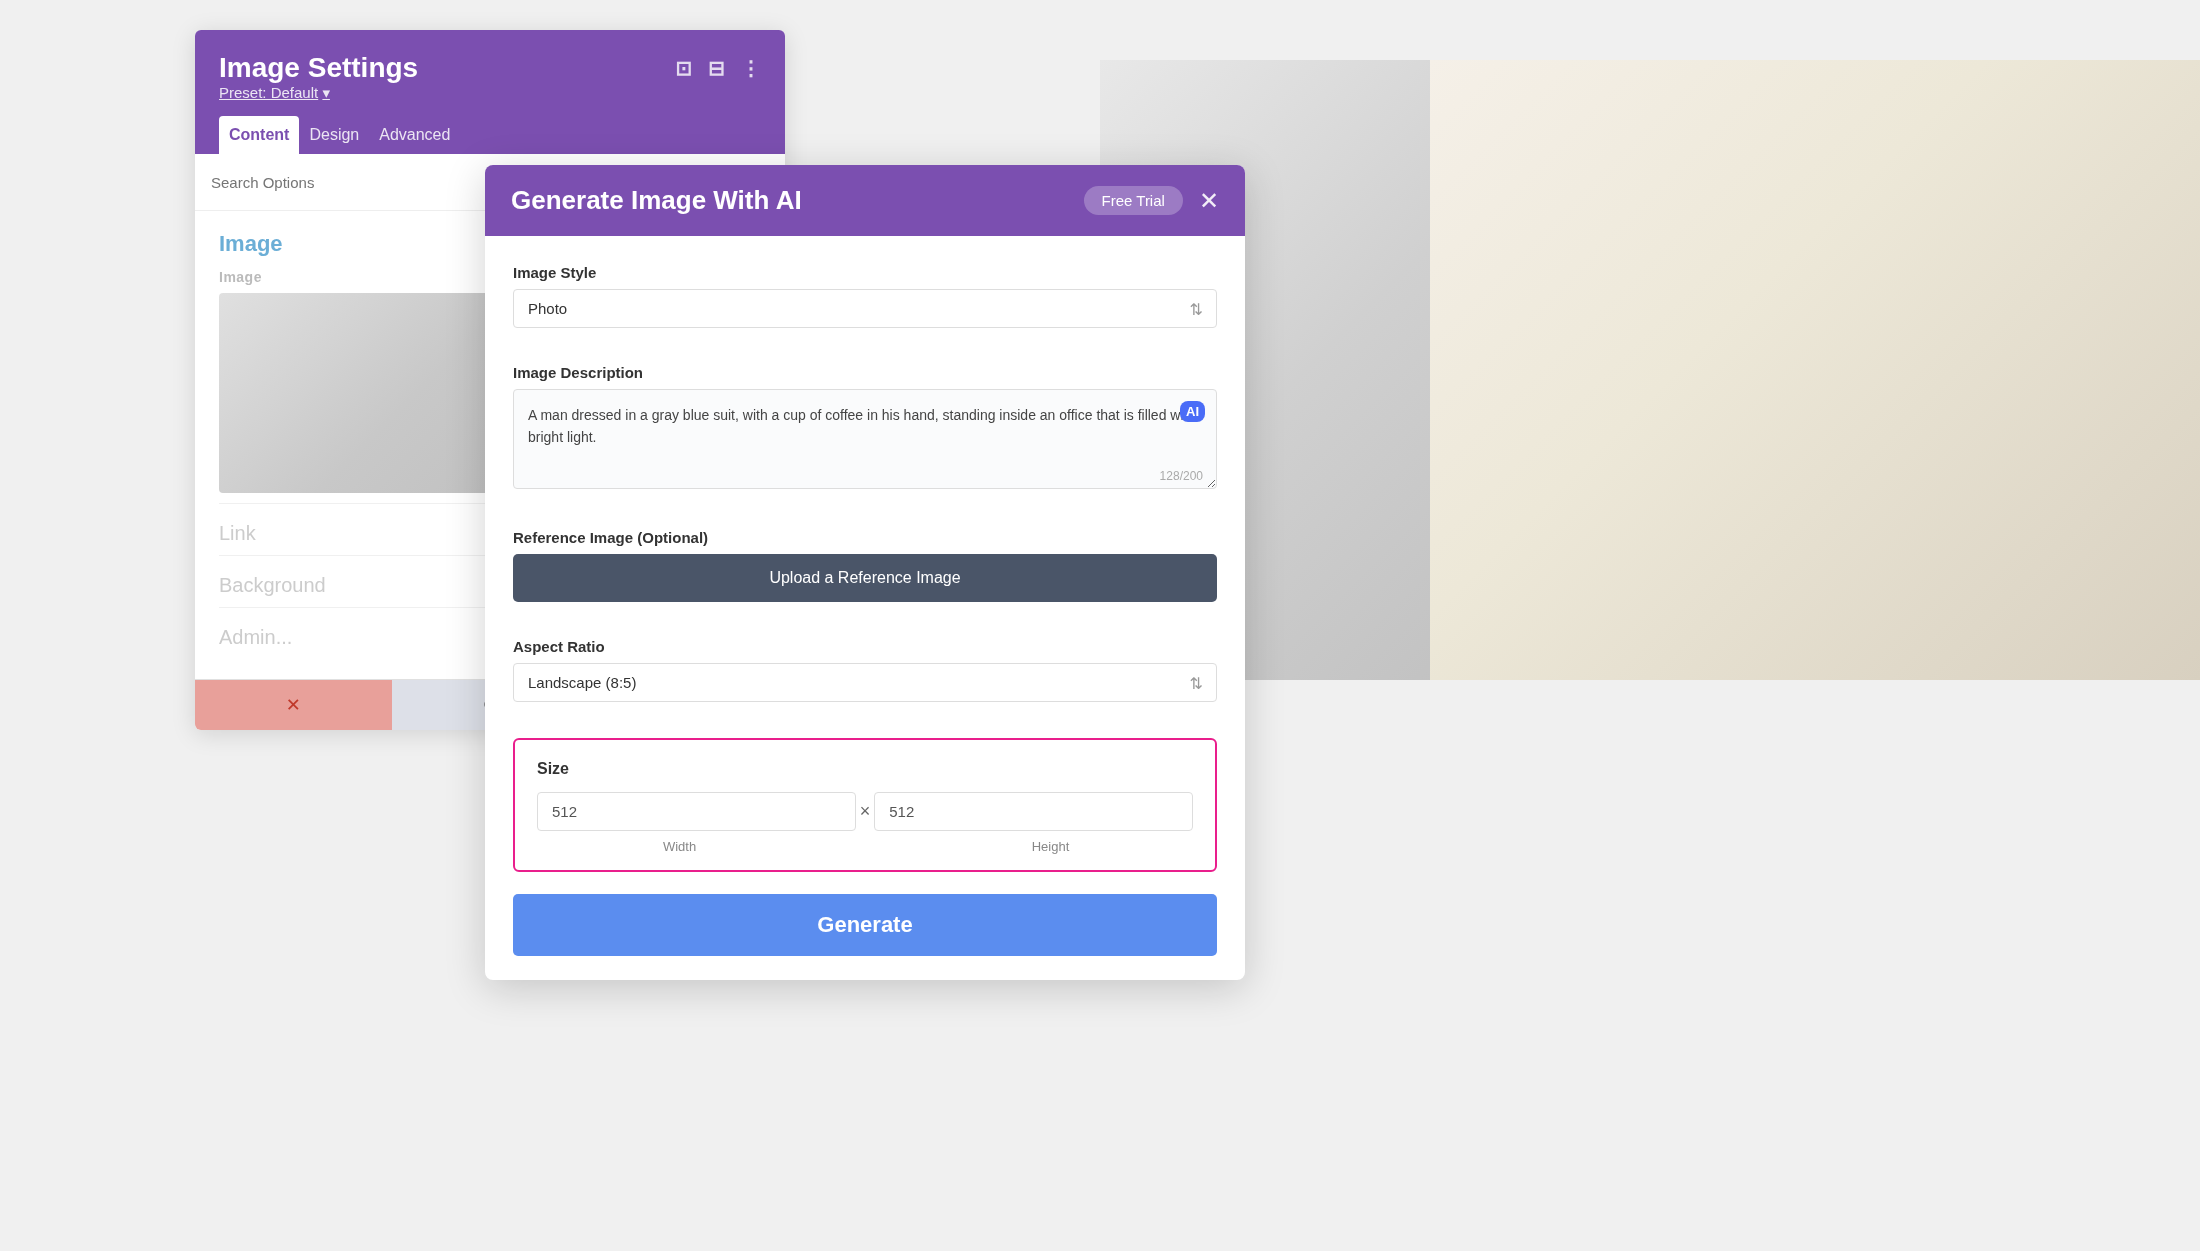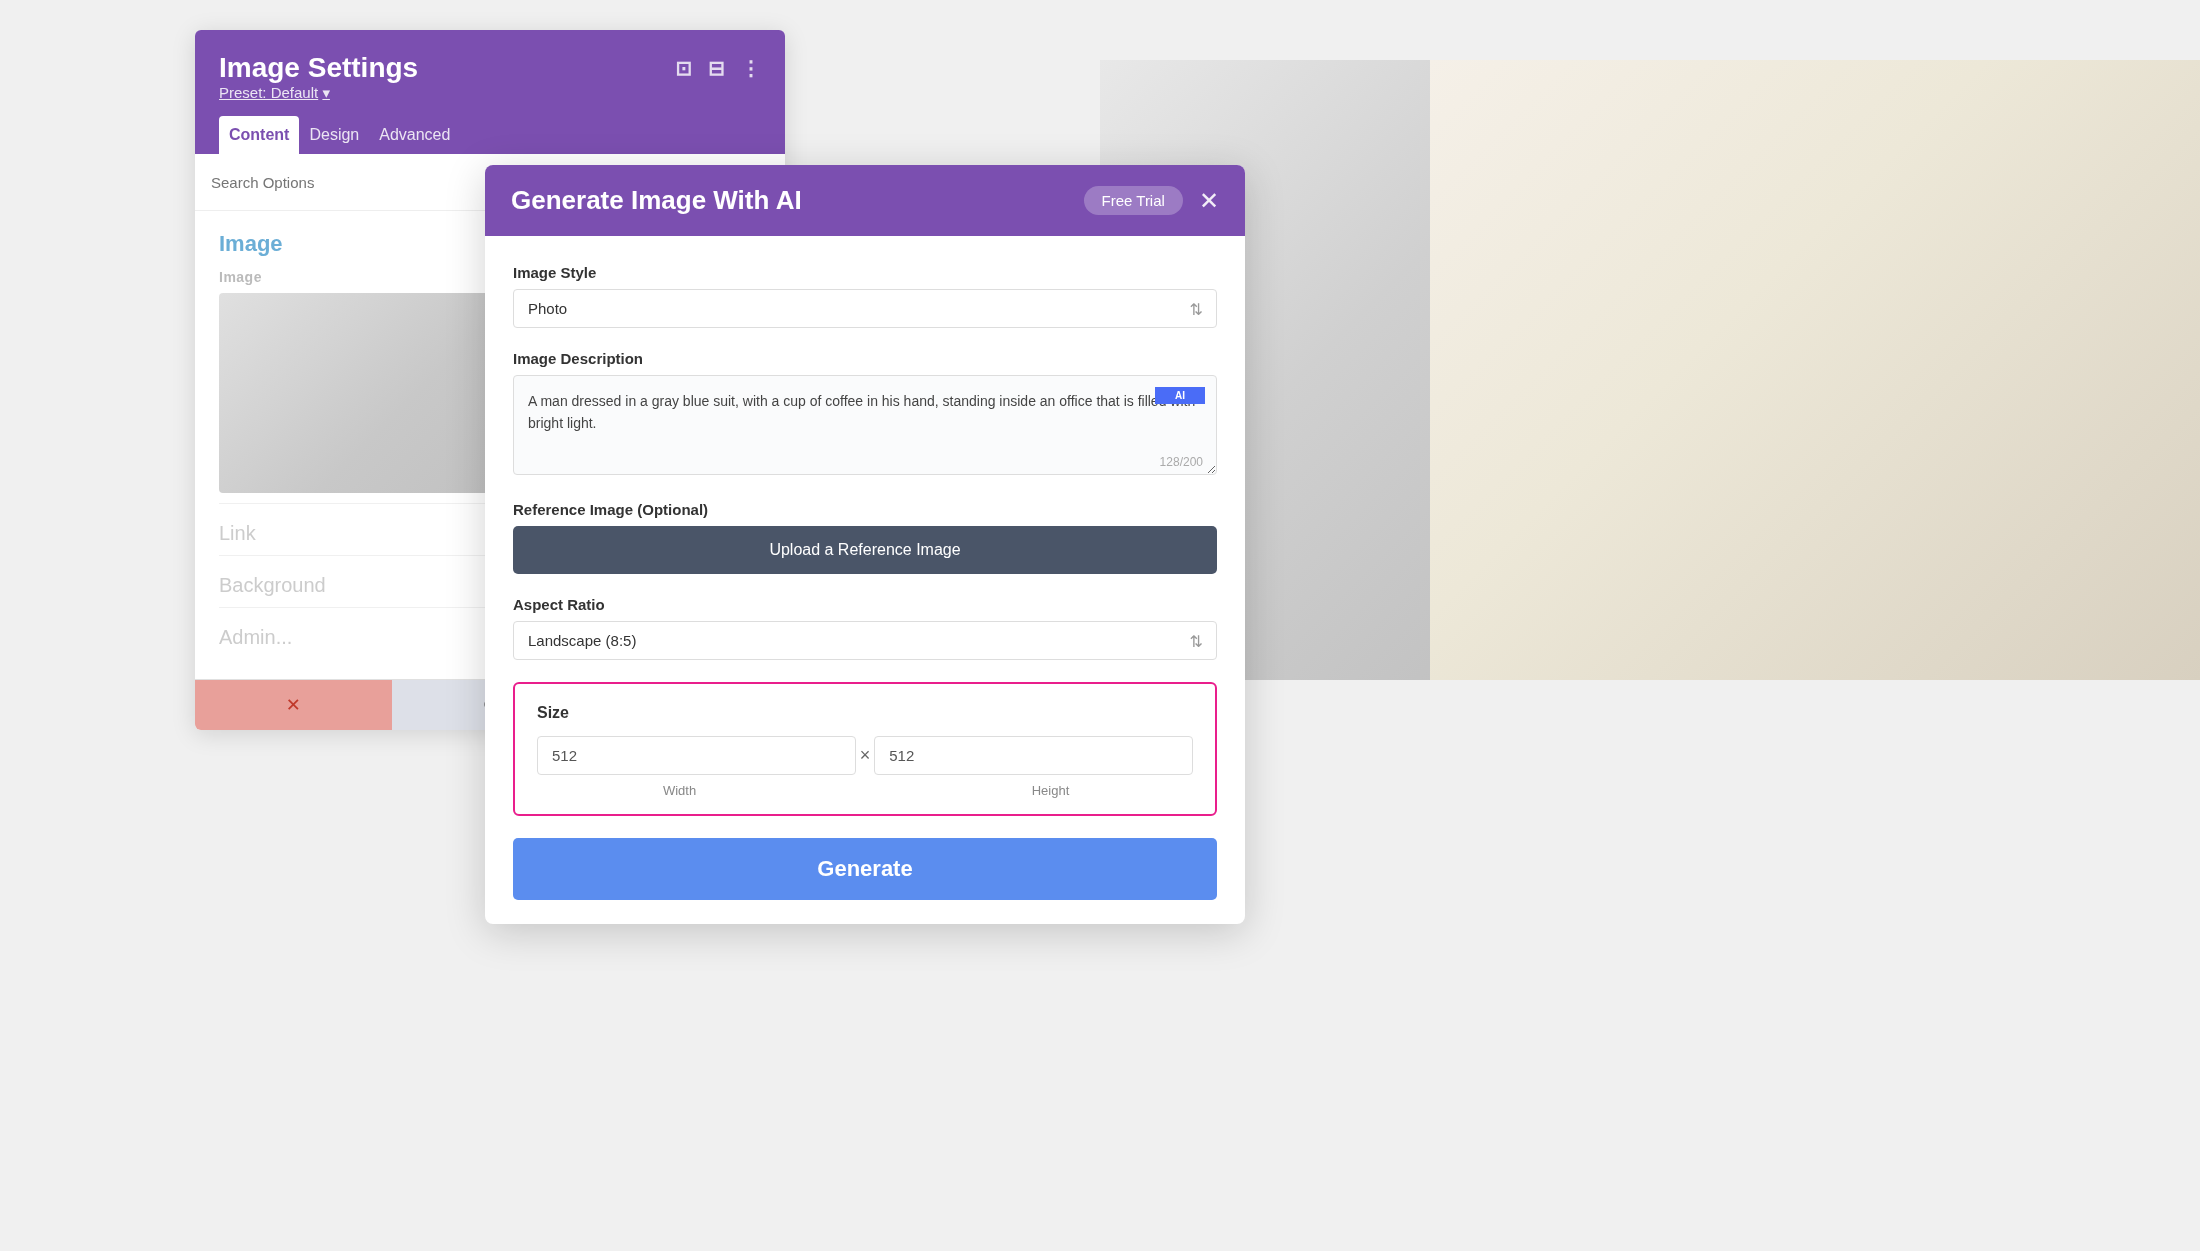--- a/index.html
+++ b/index.html
@@ -276,21 +276,21 @@
       cursor: pointer;
       line-height: 1;
       opacity: 0.9;
     }
 
     .ai-modal-body {
       padding: 28px 28px 24px 28px;
     }
 
     .form-group {
-      margin-bottom: 22px;
+      margin-bottom: 36px;
     }
 
     .form-label {
       font-size: 15px;
       font-weight: 600;
       color: #333;
       margin-bottom: 8px;
       display: block;
     }
 
@@ -339,24 +339,24 @@
       line-height: 1.6;
       font-family: inherit;
     }
 
     .ai-icon-badge {
       position: absolute;
       top: 12px;
       right: 12px;
       background: #4a6cf7;
       color: #fff;
-      font-size: 10px;
+      font-size: 13px;
       font-weight: 700;
-      padding: 3px 20px;
-      border-radius: 0;
+      padding: 3px 6px;
+      border-radius: 8px;
     }
 
     .char-count {
       position: absolute;
       bottom: 10px;
       right: 14px;
       font-size: 12px;
       color: #aaa;
     }
 

